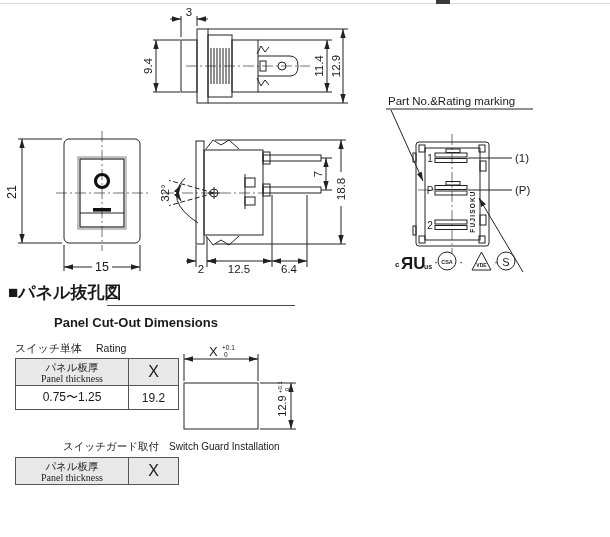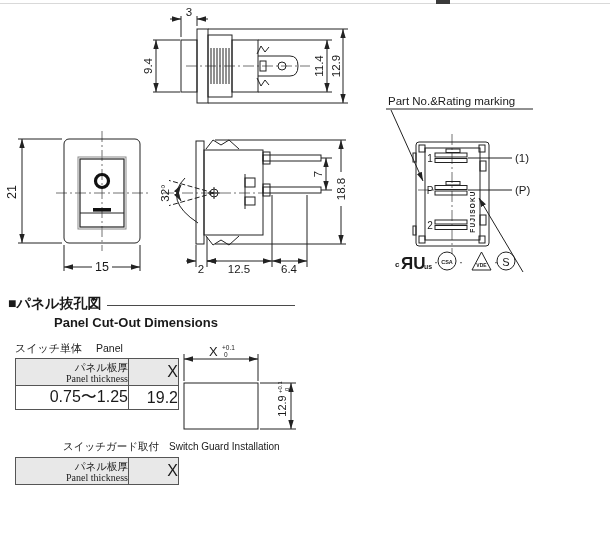--- a/index.html
+++ b/index.html
@@ -6,36 +6,36 @@
   body{font-family:"Liberation Sans", sans-serif; color:#1a1a1a;}
   #canvas{position:relative;width:610px;height:537px;background:#fff;overflow:hidden;}
   .abs{position:absolute;}
   svg{display:block;overflow:visible;}
   svg text{font-family:"Liberation Sans", sans-serif; fill:#1a1a1a;}
   .dim{font-size:11.5px;}
   .thin{stroke:#222;stroke-width:1;fill:none;}
   .cl{stroke:#444;stroke-width:0.75;fill:none;stroke-dasharray:11 3 2 3;}
   .top-line{left:0;top:3px;width:610px;height:0;border-top:1.5px solid #d9d9d9;}
   .top-dark{left:436px;top:0;width:14px;height:4px;background:#3a3a3a;}
-  .sec-title{left:8px;top:295px;font-size:14px;font-weight:bold;}
+  .sec-title{left:8px;top:281px;font-size:17px;font-weight:bold;}
   .sec-rule{left:107px;top:305px;width:188px;height:0;border-top:1.5px solid #4a4a4a;}
   .sec-en{left:22px;top:315px;font-size:13px;font-weight:bold;margin-left:32px;}
   .lbl-row{font-size:11px;}
   .lbl-row .en{font-size:10.5px;margin-left:14px;}
   .lbl-switch{left:15px;top:341px;}
   .lbl-guard{left:15px;top:440px;font-size:10.5px;margin-left:48px;}
   .lbl-guard .en{font-size:10px;margin-left:10px;}
   table.spec{border-collapse:collapse;background:#fff;}
-  table.spec td{border:1px solid #555;text-align:right;vertical-align:middle;padding:0;}
+  table.spec td{border:1px solid #555;text-align:center;vertical-align:middle;padding:0;}
   table.spec .hd{background:#e8e8e8;height:27px;}
   table.spec .hd .jp{font-size:10.5px;line-height:12px;display:block;}
   table.spec .hd .en{font-size:10px;line-height:11px;display:block;font-family:Liberation Serif, serif;}
   table.spec .c1{width:112px;}
   table.spec .c2{width:49px;}
-  table.spec .data td{height:23px;font-size:16px;}
+  table.spec .data td{height:23px;font-size:12px;}
   .t1{left:15px;top:358px;}
   .t2{left:15px;top:457px;}
 </style>
 </head>
 <body>
 
 <div id="canvas">
 
   <div class="abs top-line"></div>
   <div class="abs top-dark"></div>
@@ -263,21 +263,21 @@
       <circle class="thin" cx="131" cy="173" r="9"></circle>
       <text x="131" y="177.5" font-size="11" text-anchor="middle">S</text>
     </g>
   </svg>
 
   <div class="abs sec-title">■パネル抜孔図</div>
   <div class="abs sec-rule"></div>
   <div class="abs sec-en">Panel Cut-Out Dimensions</div>
 
   <div class="abs lbl-row lbl-switch">
-    <span>スイッチ単体</span><span class="en">Panel</span>
+    <span>スイッチ単体</span><span class="en">Rating</span>
   </div>
 
   <table class="spec abs t1">
     <tbody>
         <tr class="hd">
       <td class="c1">
         <span class="jp">パネル板厚</span>
         <span class="en">Panel thickness</span>
       </td>
       <td class="c2">X</td>

